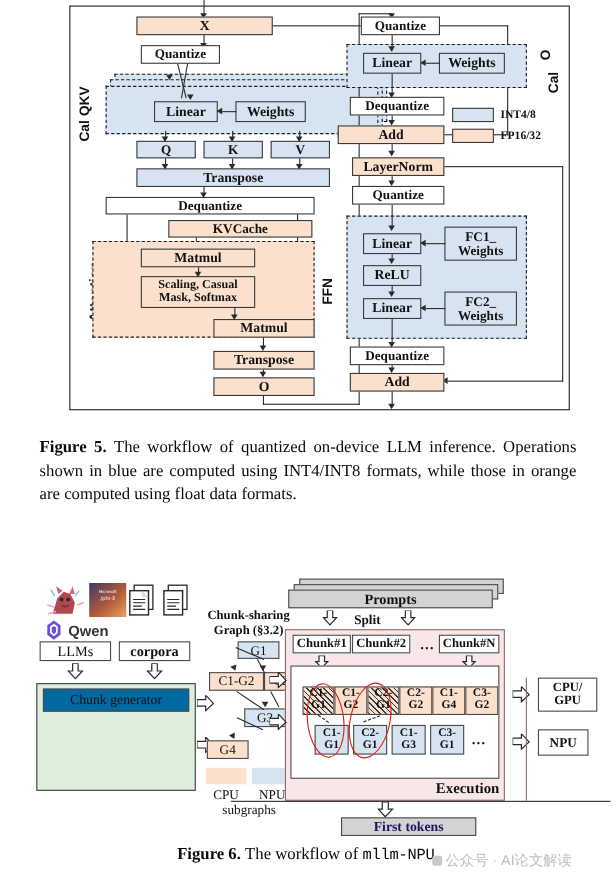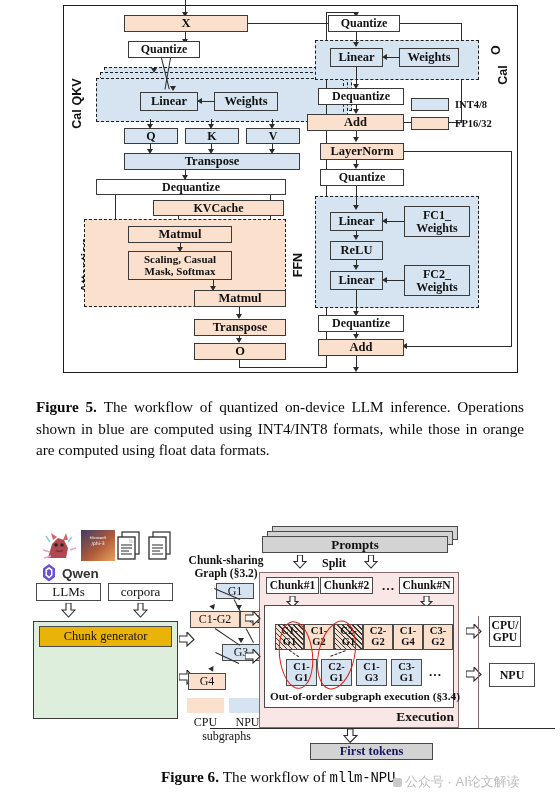--- a/index.html
+++ b/index.html
@@ -316,35 +316,35 @@
     </div>
     <div class="icoart" style="left:146px;top:10px;width:28px;height:34px;">
       <svg width="28" height="34" viewBox="0 0 28 34">
         <rect x="7" y="2" width="17" height="22" fill="#fff" stroke="#2b2b2b" stroke-width="1.2"></rect>
         <rect x="3" y="7" width="17" height="22" fill="#fff" stroke="#2b2b2b" stroke-width="1.3"></rect>
         <path d="M6 15 H17 M6 18 H17 M6 21 H14 M6 24 H17" stroke="#2b2b2b" stroke-width="1"></path>
       </svg>
     </div>
 
     <div class="f6box dark" style="left:36px;top:63px;width:65px;height:18px;font-size:13px;font-weight:normal;">LLMs</div>
-    <div class="f6box dark" style="left:108px;top:63px;width:65px;height:18px;font-size:13px;font-weight:normal;">corpora</div>
+    <div class="f6box dark" style="left:108px;top:63px;width:65px;height:18px;font-size:13px;font-weight:bold;">corpora</div>
 
     <div class="fat" style="left:61px;top:83px;">
       <svg width="15" height="15" viewBox="0 0 15 15">
           <polygon points="5,0 10,0 10,7 14,7 7.5,14 1,7 5,7" fill="#fff" stroke="#2b2b2b" stroke-width="1.1"></polygon>
         </svg>
     </div>
     <div class="fat" style="left:133px;top:83px;">
       <svg width="15" height="15" viewBox="0 0 15 15">
           <polygon points="5,0 10,0 10,7 14,7 7.5,14 1,7 5,7" fill="#fff" stroke="#2b2b2b" stroke-width="1.1"></polygon>
         </svg>
     </div>
 
     <div class="panel" style="left:33px;top:101px;width:145px;height:98px;background:#ddeedd;border:1.5px solid #3a3a3a;"></div>
-    <div class="f6box dark" style="left:39px;top:106px;width:133px;height:21px;font-size:12.5px;font-weight:normal;background:#eab308;">Chunk generator</div>
+    <div class="f6box dark" style="left:39px;top:106px;width:133px;height:21px;font-size:12.5px;font-weight:normal;background:#0369a1;">Chunk generator</div>
 
     <div class="fat" style="left:179px;top:112px;">
       <svg width="16" height="15" viewBox="0 0 16 15">
           <polygon points="0,4 8,4 8,0 15,7.5 8,14 8,10 0,10" fill="#fff" stroke="#2b2b2b" stroke-width="1.1"></polygon>
         </svg>
     </div>
     <div class="fat" style="left:179px;top:150px;">
       <svg width="16" height="15" viewBox="0 0 16 15">
           <polygon points="0,4 8,4 8,0 15,7.5 8,14 8,10 0,10" fill="#fff" stroke="#2b2b2b" stroke-width="1.1"></polygon>
         </svg>
@@ -436,40 +436,39 @@
         <span>G1</span>
     </div>
     <div class="vlabel" style="left:424px;top:145px;width:22px;height:14px;font-size:13px;font-family:'Liberation Serif',serif;">…</div>
 
     <div class="ellipse" style="left:279px;top:101px;width:32px;height:66px;transform:rotate(-6deg);"></div>
     <div class="ellipse" style="left:318px;top:100px;width:35px;height:68px;transform:rotate(12deg);"></div>
 
     <div class="ln" style="left:288px;top:133px;width:12px;height:0;border-top:1px dashed #2b2b2b;background:none;transform:rotate(35deg);"></div>
     <div class="ln" style="left:330px;top:133px;width:16px;height:0;border-top:1px dashed #2b2b2b;background:none;transform:rotate(-20deg);"></div>
 
-    <div class="vlabel" style="left:270px;top:169px;width:180px;height:14px;font-size:11.3px;justify-content:flex-start;font-family:'Liberation Serif',serif;">Out-of-order subgraph execution (§3.4)</div>
     <div class="vlabel" style="left:370px;top:189px;width:84px;height:16px;font-size:13.5px;justify-content:flex-end;font-family:Liberation Serif, serif;">Execution</div>
 
     <div class="fat" style="left:245px;top:91px;">
       <svg width="16" height="15" viewBox="0 0 16 15">
           <polygon points="0,4 8,4 8,0 15,7.5 8,14 8,10 0,10" fill="#fff" stroke="#2b2b2b" stroke-width="1.1"></polygon>
         </svg>
     </div>
     <div class="fat" style="left:245px;top:129px;">
       <svg width="16" height="15" viewBox="0 0 16 15">
           <polygon points="0,4 8,4 8,0 15,7.5 8,14 8,10 0,10" fill="#fff" stroke="#2b2b2b" stroke-width="1.1"></polygon>
         </svg>
     </div>
 
     <div class="fat" style="left:466px;top:104px;">
       <svg width="16" height="15" viewBox="0 0 16 15">
           <polygon points="0,4 8,4 8,0 15,7.5 8,14 8,10 0,10" fill="#fff" stroke="#2b2b2b" stroke-width="1.1"></polygon>
         </svg>
     </div>
-    <div class="f6box dark" style="left:489px;top:96px;width:32px;height:31px;font-size:11.5px;flex-direction:column;background:#fff;">
+    <div class="f6box dark" style="left:489px;top:96px;width:54px;height:31px;font-size:11.5px;flex-direction:column;background:#fff;">
       <span>CPU/</span>
         <span>GPU</span>
     </div>
     <div class="fat" style="left:466px;top:147px;">
       <svg width="16" height="15" viewBox="0 0 16 15">
           <polygon points="0,4 8,4 8,0 15,7.5 8,14 8,10 0,10" fill="#fff" stroke="#2b2b2b" stroke-width="1.1"></polygon>
         </svg>
     </div>
     <div class="f6box dark" style="left:489px;top:143px;width:46px;height:24px;font-size:12px;background:#fff;">NPU</div>
 

